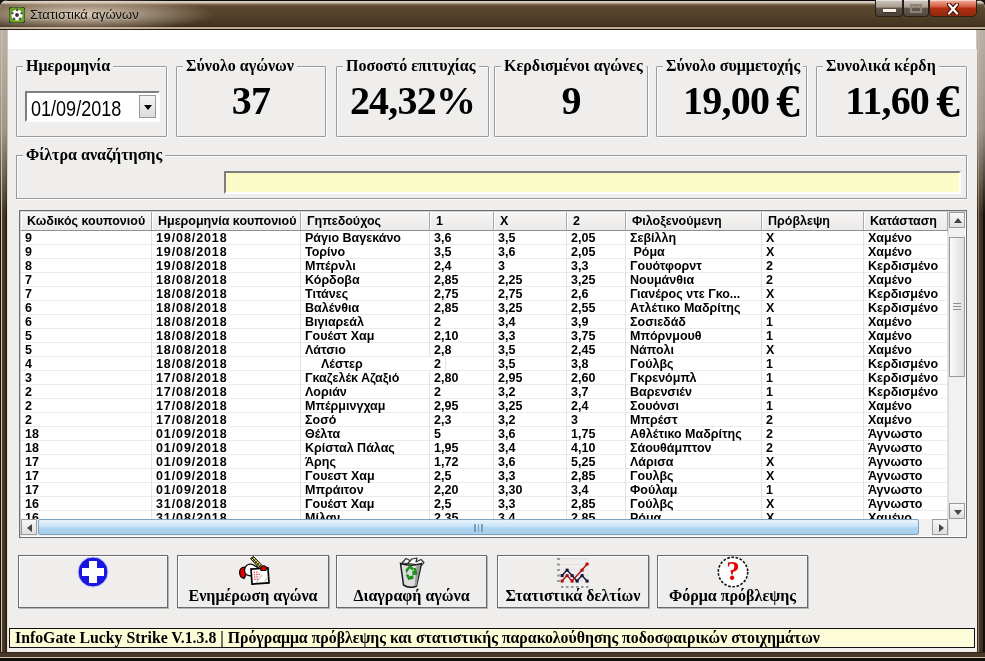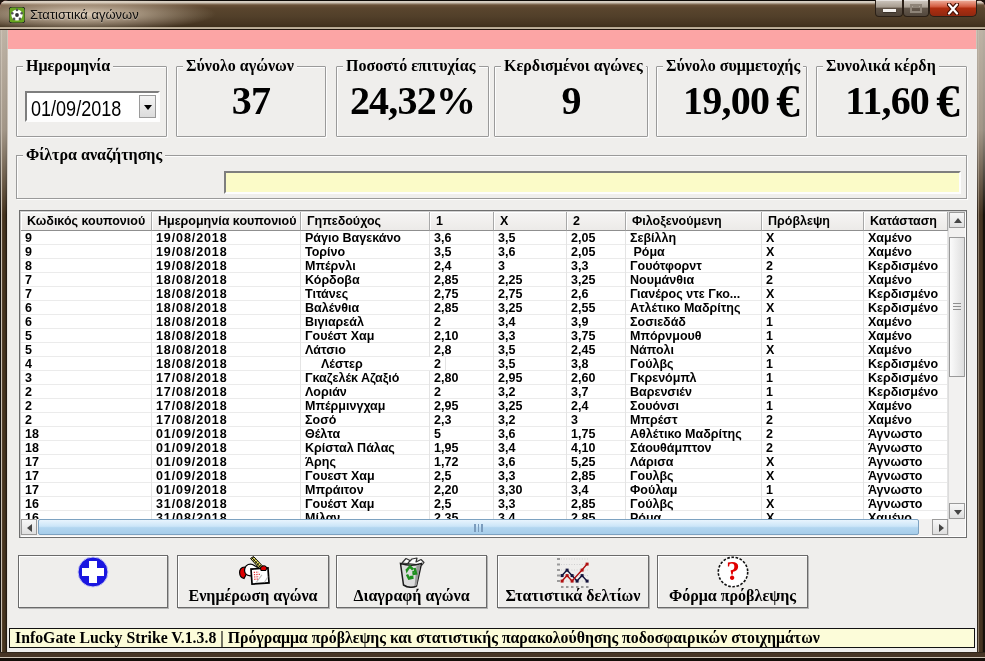--- a/index.html
+++ b/index.html
@@ -1,17 +1,17 @@
 <!DOCTYPE html>
 <html><head><meta charset="utf-8">
 <style>
 * { margin:0; padding:0; box-sizing:border-box; }
 html,body { width:985px; height:661px; overflow:hidden; }
 body { font-family:"Liberation Sans", sans-serif; position:relative; background:#1b120c; }
-#win { position:absolute; inset:0; border-radius:8px 8px 0 0; background:#fca5a5; }
+#win { position:absolute; inset:0; border-radius:8px 8px 0 0; background:#ffffff; }
 #brdL { position:absolute; left:0; top:30px; bottom:0; width:8px;
   background:linear-gradient(180deg, rgba(203,193,180,0.9) 0px, rgba(193,183,170,0.75) 100px, rgba(193,183,170,0) 185px),
   linear-gradient(90deg,#171411 0 1px,#c9bfb2 1px 2px,#55412b 2px 3px,#46341f 3px 5px,#3a2b19 5px 6px,#241b12 6px 7px,#e5e1dc 7px 8px); }
 #brdR { position:absolute; right:0; top:30px; bottom:0; width:9px;
   background:linear-gradient(180deg, rgba(203,193,180,0.9) 0px, rgba(193,183,170,0.75) 100px, rgba(193,183,170,0) 185px),
   linear-gradient(90deg,#eceae7 0 1px,#30261c 1px 2px,#8a7a67 2px 3px,#453321 3px 6px,#3a2b1a 6px 7px,#16100a 7px 9px); }
 #brdB { position:absolute; left:0; right:0; bottom:0; height:9px;
   background:linear-gradient(180deg,#33281c 0 1px,#473525 1px 5.5px,#cfc5b8 5.5px 6.5px,#140e08 6.5px 9px); }
 #titlebar { position:absolute; left:0; top:0; width:100%; height:30px;
   background:

